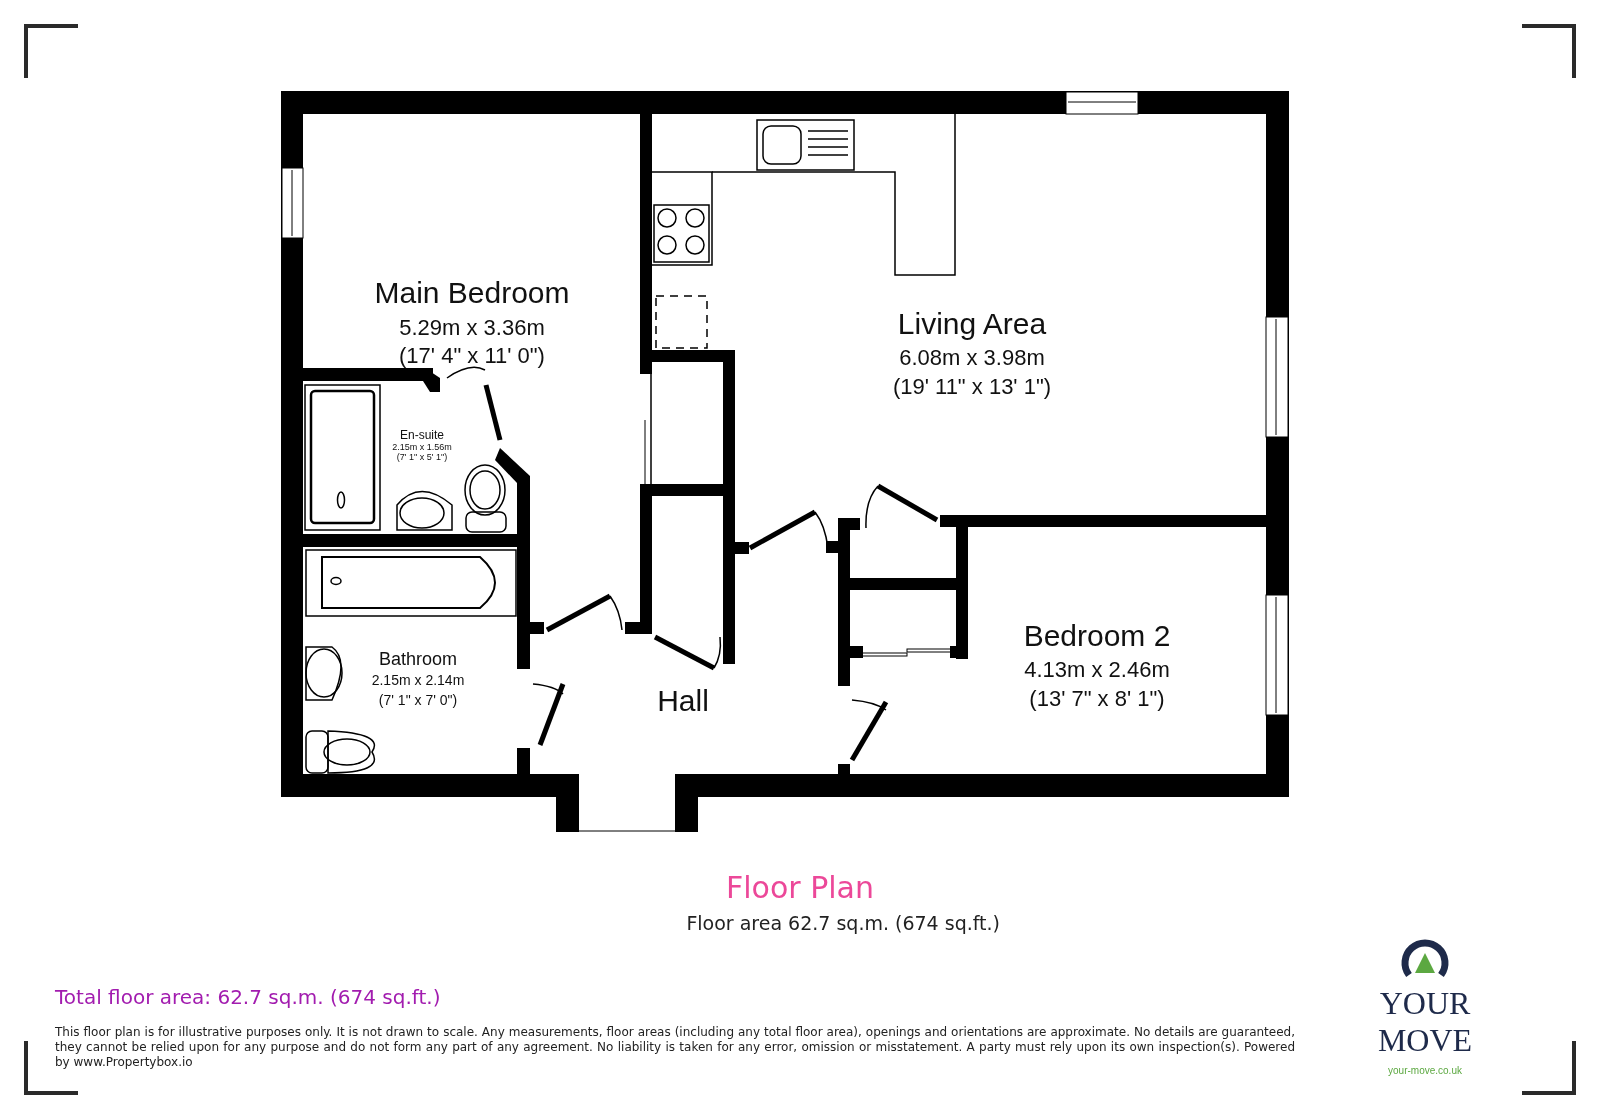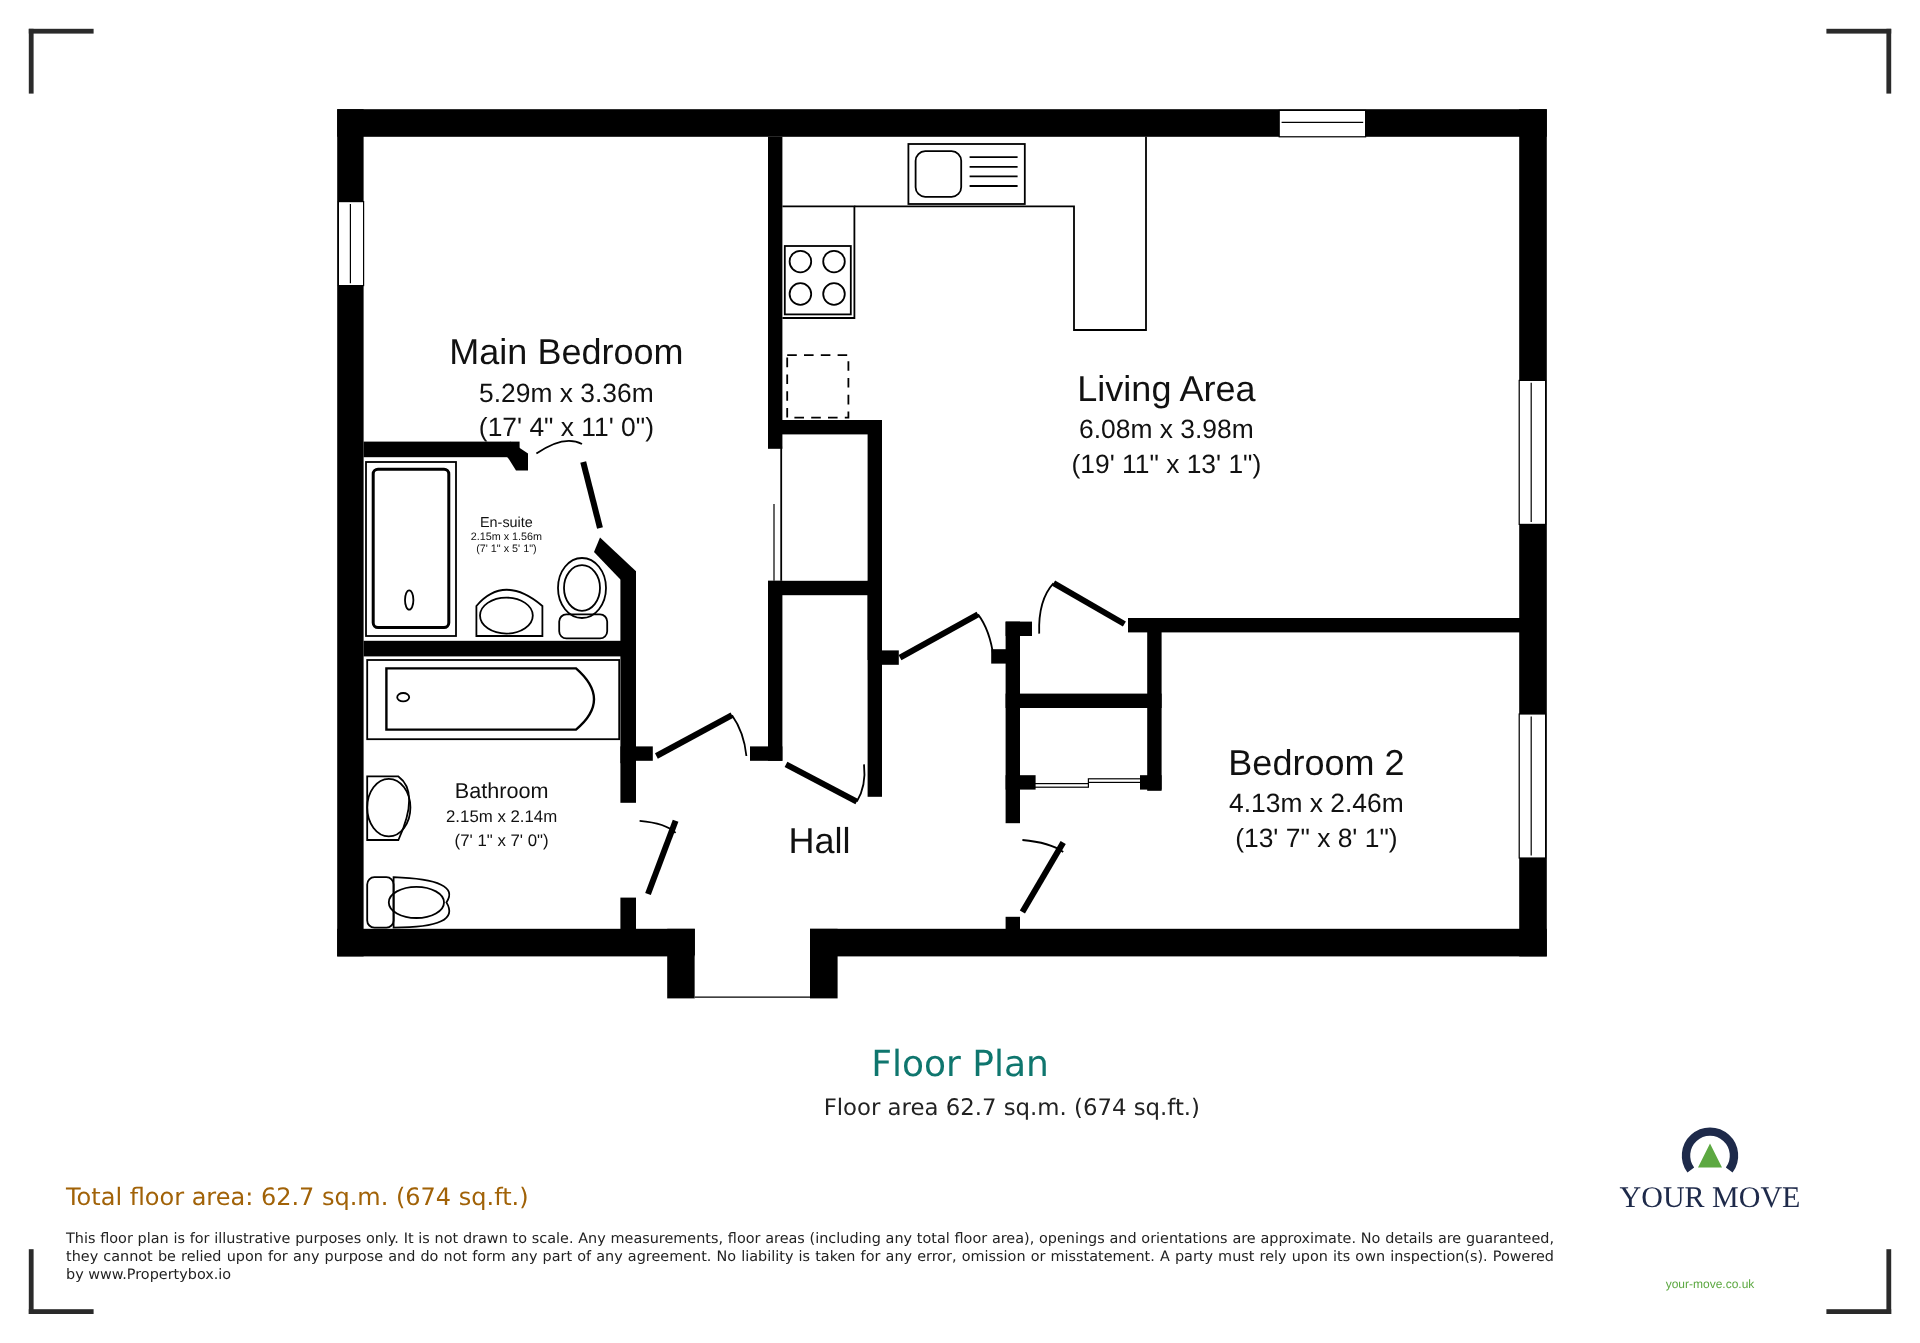--- a/index.html
+++ b/index.html
@@ -5,26 +5,26 @@
     html, body { margin: 0; padding: 0; background: #ffffff; }
     body { width: 1600px; height: 1119px; position: relative; overflow: hidden; font-family: "DejaVu Sans", sans-serif; color: #111; }
     #plan { position: absolute; left: 0; top: 0; width: 1600px; height: 1119px; }
     .room-label { font-family: "Liberation Sans", sans-serif; fill: #111; text-anchor: middle; }
     .corner { position: absolute; border-color: #2a2a2a; border-style: solid; width: 50px; height: 50px; }
     .corner.tl { left: 24px; top: 24px; border-width: 4px 0 0 4px; }
     .corner.tr { right: 24px; top: 24px; border-width: 4px 4px 0 0; }
     .corner.bl { left: 24px; bottom: 24px; border-width: 0 0 4px 4px; }
     .corner.br { right: 24px; bottom: 24px; border-width: 0 4px 4px 0; }
     .title { position: absolute; left: 600px; width: 400px; text-align: center; font-family: "DejaVu Sans", sans-serif; }
-    .title .main { position: absolute; top: 870px; left: 0; width: 100%; font-size: 30px; color: #0f766e; }
+    .title .main { position: absolute; top: 870px; left: 0; width: 100%; font-size: 30px; color: #ec4899; }
     .title .sub { position: absolute; top: 912px; left: 0; width: 100%; font-size: 19px; color: #222; text-align: right; }
-    .total { position: absolute; left: 55px; top: 985px; font-size: 20px; color: #a16207; }
+    .total { position: absolute; left: 55px; top: 985px; font-size: 20px; color: #a21caf; }
     .disclaimer { position: absolute; left: 55px; top: 1025px; width: 1240px; font-size: 12px; line-height: 15px; color: #222; text-align: justify; }
     .logo { position: absolute; left: 1345px; top: 935px; width: 160px; text-align: center; }
-    .logo .brand { position: absolute; top: 50px; left: 0; width: 100%; font-family: "Liberation Serif", serif; font-size: 25px; color: #1e2a4a; letter-spacing: 0px; }
+    .logo .brand { position: absolute; top: 50px; left: 0; width: 100%; font-family: "Liberation Serif", serif; font-size: 32px; color: #1e2a4a; letter-spacing: 0px; }
     .logo .url { position: absolute; top: 82px; left: 0; width: 100%; font-family: Liberation Sans, sans-serif; font-size: 10px; color: #5ca841; margin-top: 48px; }
   </style>
 </head>
 <body>
 
 <div class="corner tl"></div>
 <div class="corner tr"></div>
 <div class="corner bl"></div>
 <div class="corner br"></div>
 

